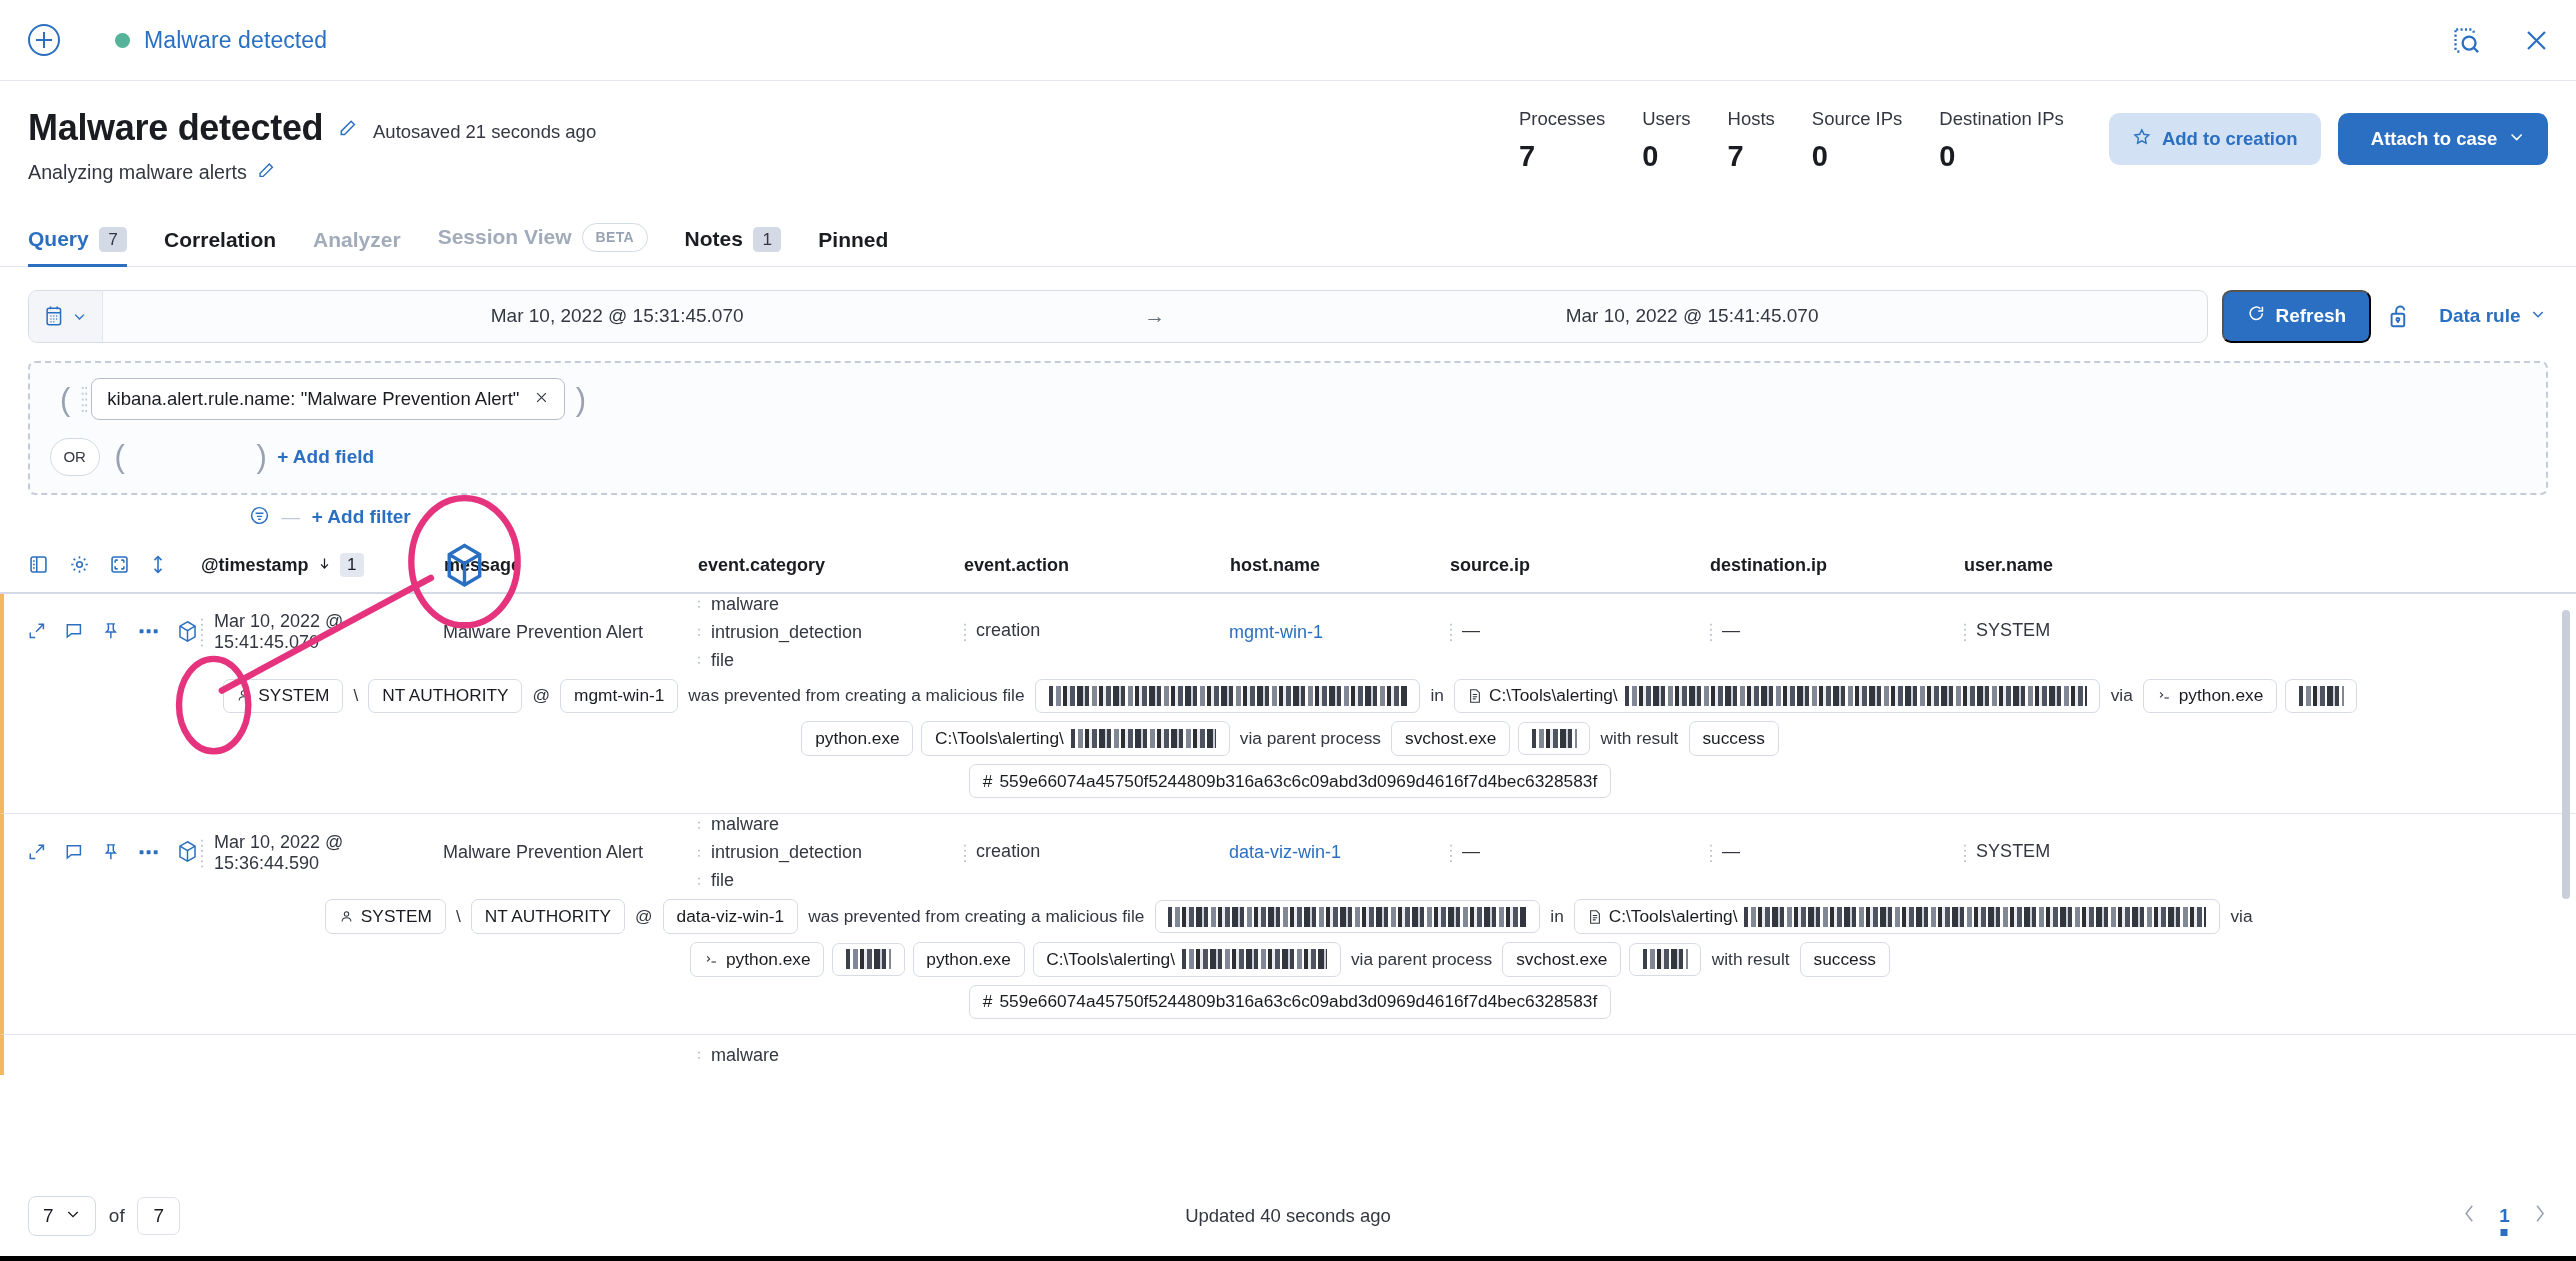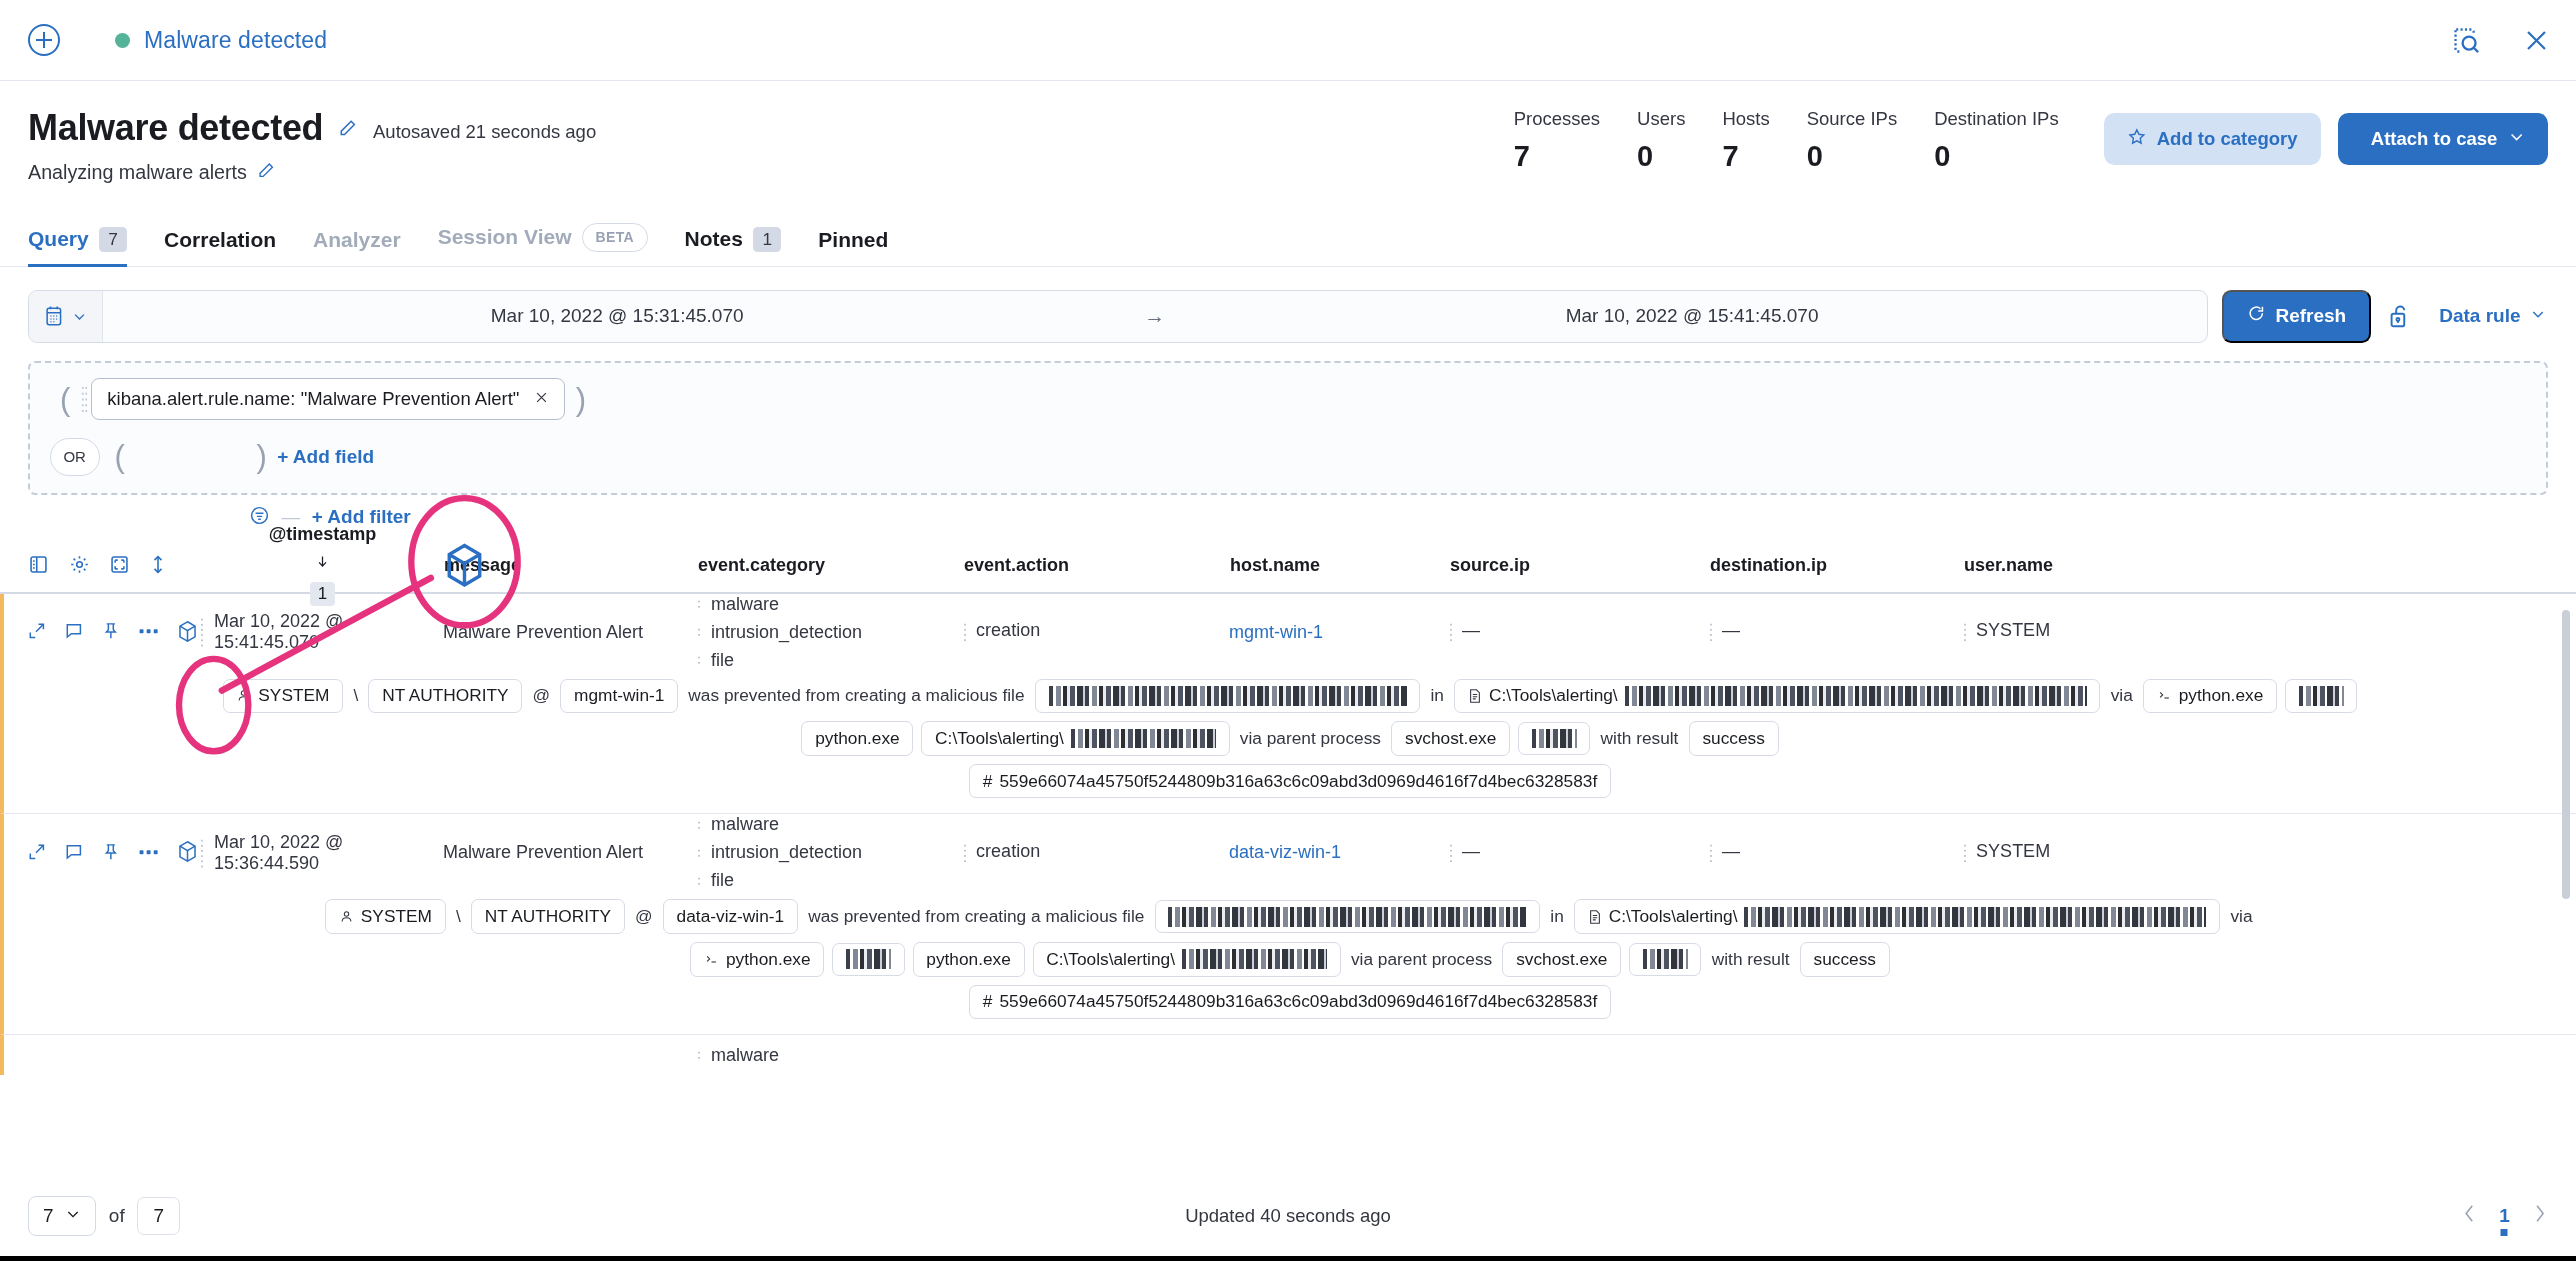--- a/index.html
+++ b/index.html
@@ -211,21 +211,21 @@
   .dash { color: #c0c7d4; font-size: 18.5px; }
 
   
   .table-head {
     display: flex; align-items: center;
     padding: 0 28px 0 28px; height: 55px;
     border-bottom: 2.3px solid #d3dae6;
     margin-top: 10.4px;
   }
   .th-tools { display: flex; align-items: center; gap: 19.7px; width: 173px; color: #2a6fc1; }
-  .th { font-size: 18px; font-weight: 700; color: #1a1c21; white-space: nowrap; flex-direction: column; }
+  .th { font-size: 18px; font-weight: 700; color: #1a1c21; white-space: nowrap; }
   .th-ts { display: flex; align-items: center; gap: 8px; width: 243px; }
   .th-badge { background: #e3e7f0; border-radius: 4px; padding: 2.3px 7.5px; font-size: 17px; font-weight: 400; }
   .col-msg { width: 254px; }
   .col-cat { width: 266px; }
   .col-act { width: 266px; }
   .col-host { width: 220px; }
   .col-sip { width: 260px; }
   .col-dip { width: 254px; }
   .col-user { width: 173px; }
 
@@ -376,21 +376,21 @@
         <div class="stat-value">0</div>
       </div>
 
       <div class="hdr-buttons">
         <button class="btn btn-fav">
           <span>
             <svg width="19.7" height="19.7" viewBox="0 0 24 24" fill="none" stroke="#2a6fc1" stroke-width="1.7">
               <path d="M12 3.5l2.6 5.4 5.9.8-4.3 4.1 1 5.9-5.2-2.8-5.2 2.8 1-5.9L3.5 9.7l5.9-.8z"></path>
             </svg>
           </span>
-          <span>Add to category</span>
+          <span>Add to creation</span>
         </button>
         <button class="btn btn-case">
           <span>Attach to case</span>
           <span>
             <svg width="17.3" height="17.3" viewBox="0 0 24 24" fill="none" stroke="#fff" stroke-width="2.2">
               <path d="M5 9l7 7 7-7"></path>
             </svg>
           </span>
         </button>
       </div>

